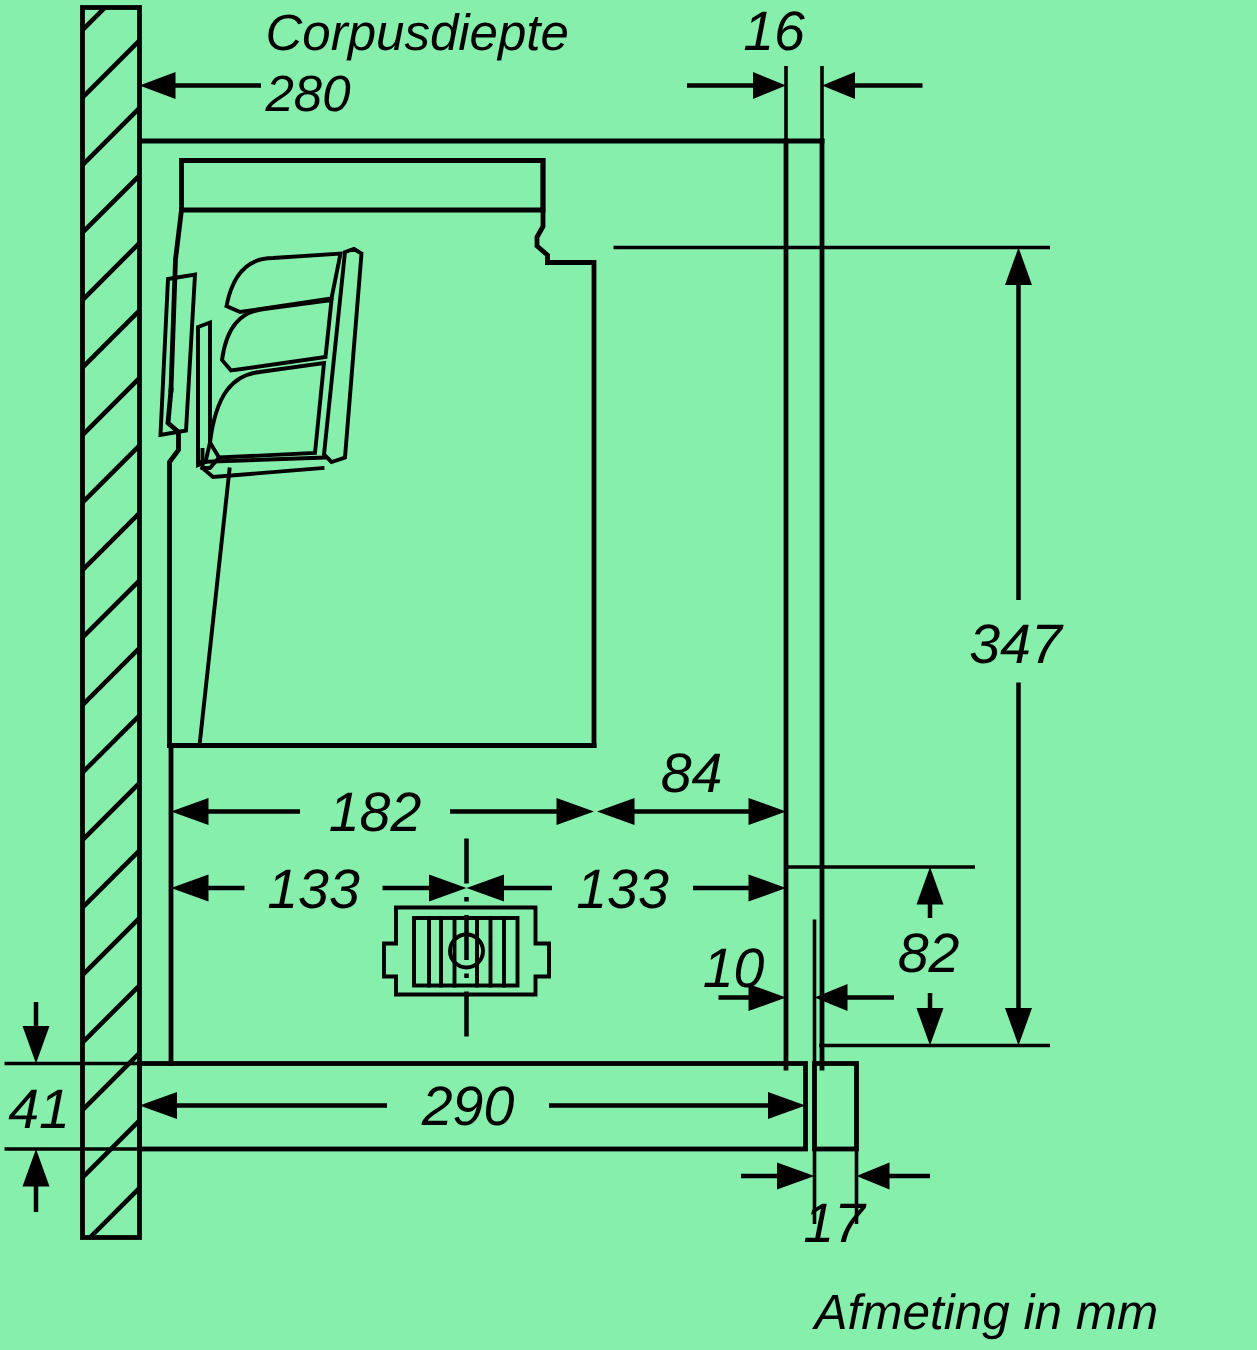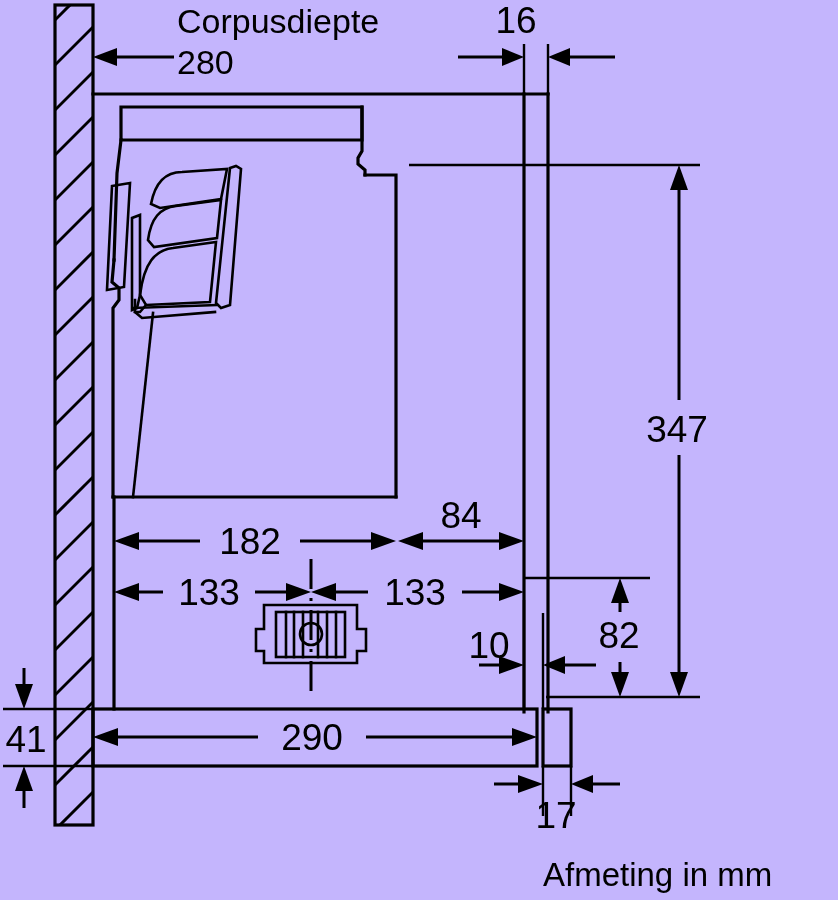--- a/index.html
+++ b/index.html
@@ -8,22 +8,23 @@
     padding: 0;
     background: #ffffff;
   }
   body {
     font-family: "Liberation Sans", sans-serif;
   }
   #drawing-root {
     position: relative;
     width: 838px;
     height: 900px;
-    background: #c4b5fd;
+    background: #86efac;
     overflow: hidden;
+    font-style: italic;
   }
   #drawing-svg {
     position: absolute;
     top: 0;
     left: 0;
     width: 838px;
     height: 900px;
     display: block;
   }
   .dim-text {

